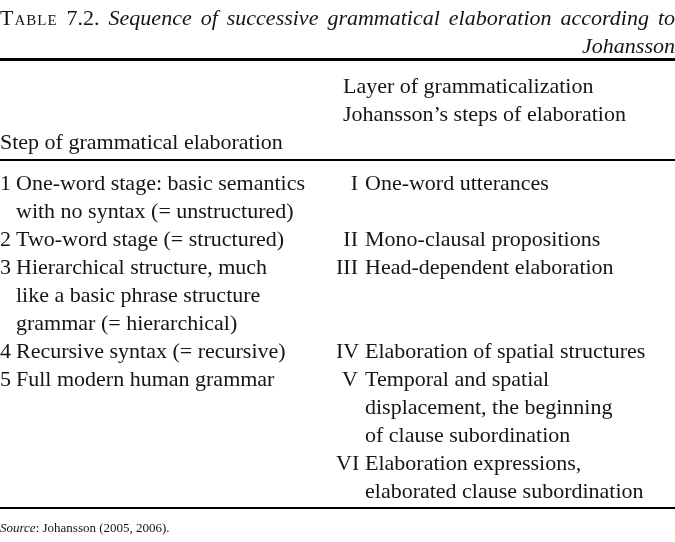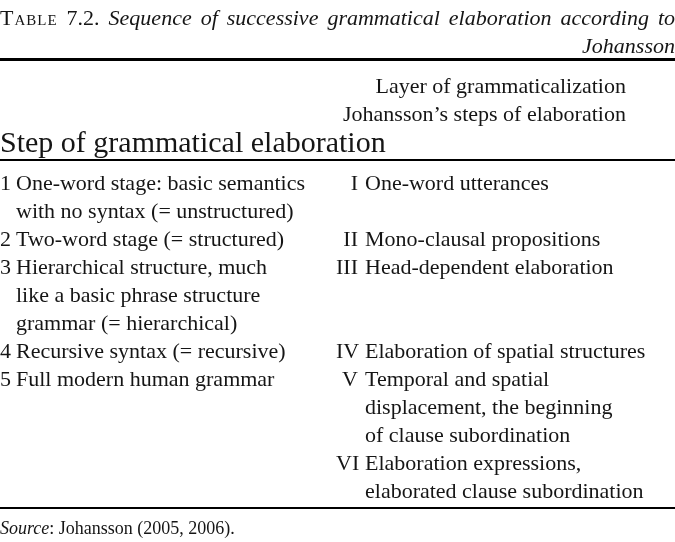--- a/index.html
+++ b/index.html
@@ -16,39 +16,39 @@
   .rule-mid { top: 159px; height: 2px; }
   .rule-bottom { top: 507px; height: 2px; }
 
   .title { position: absolute; top: 4px; left: 0; width: 675px; font-size: 22px; line-height: 28px; }
   .jline { text-align: justify; text-align-last: justify; }
   .smallcaps { font-variant: small-caps; letter-spacing: 1px; }
   .ital { font-style: italic; text-align: right; }
 
   .header-left {
     position: absolute; top: 128px; left: 0;
-    font-size: 30px; line-height: 28px; white-space: nowrap;
+    font-size: 22px; line-height: 28px; white-space: nowrap;
   }
   .header-right {
     position: absolute; top: 72px; left: 343px;
     font-size: 22px; line-height: 28px;
   }
-  .header-right .line { white-space: nowrap; text-align: right; }
+  .header-right .line { white-space: nowrap; }
 
   .tbody { position: absolute; top: 169px; left: 0; width: 675px; font-size: 22px; }
   .trow { display: flex; }
   .cell { display: flex; align-items: flex-start; }
   .cell-left { width: 336px; flex: none; }
   .cell-right { width: 339px; flex: none; }
   .num { width: 16px; flex: none; line-height: 28px; }
   .rnum { width: 22px; flex: none; text-align: right; line-height: 28px; }
   .cell-right .lines { margin-left: 7px; }
   .line { line-height: 28px; white-space: nowrap; }
 
-  .source { position: absolute; top: 517px; left: 0; font-size: 18px; line-height: 22px; white-space: nowrap; }
+  .source { position: absolute; top: 517px; left: 0; font-size: 13px; line-height: 22px; white-space: nowrap; }
 </style>
 </head>
 <body>
 
 <div class="page">
 
   <div class="title">
     <div class="jline"><span class="smallcaps">Table</span> <span>7.2.</span> <span class="ital">Sequence of successive grammatical elaboration according to</span></div>
     <div class="ital">Johansson</div>
   </div>

